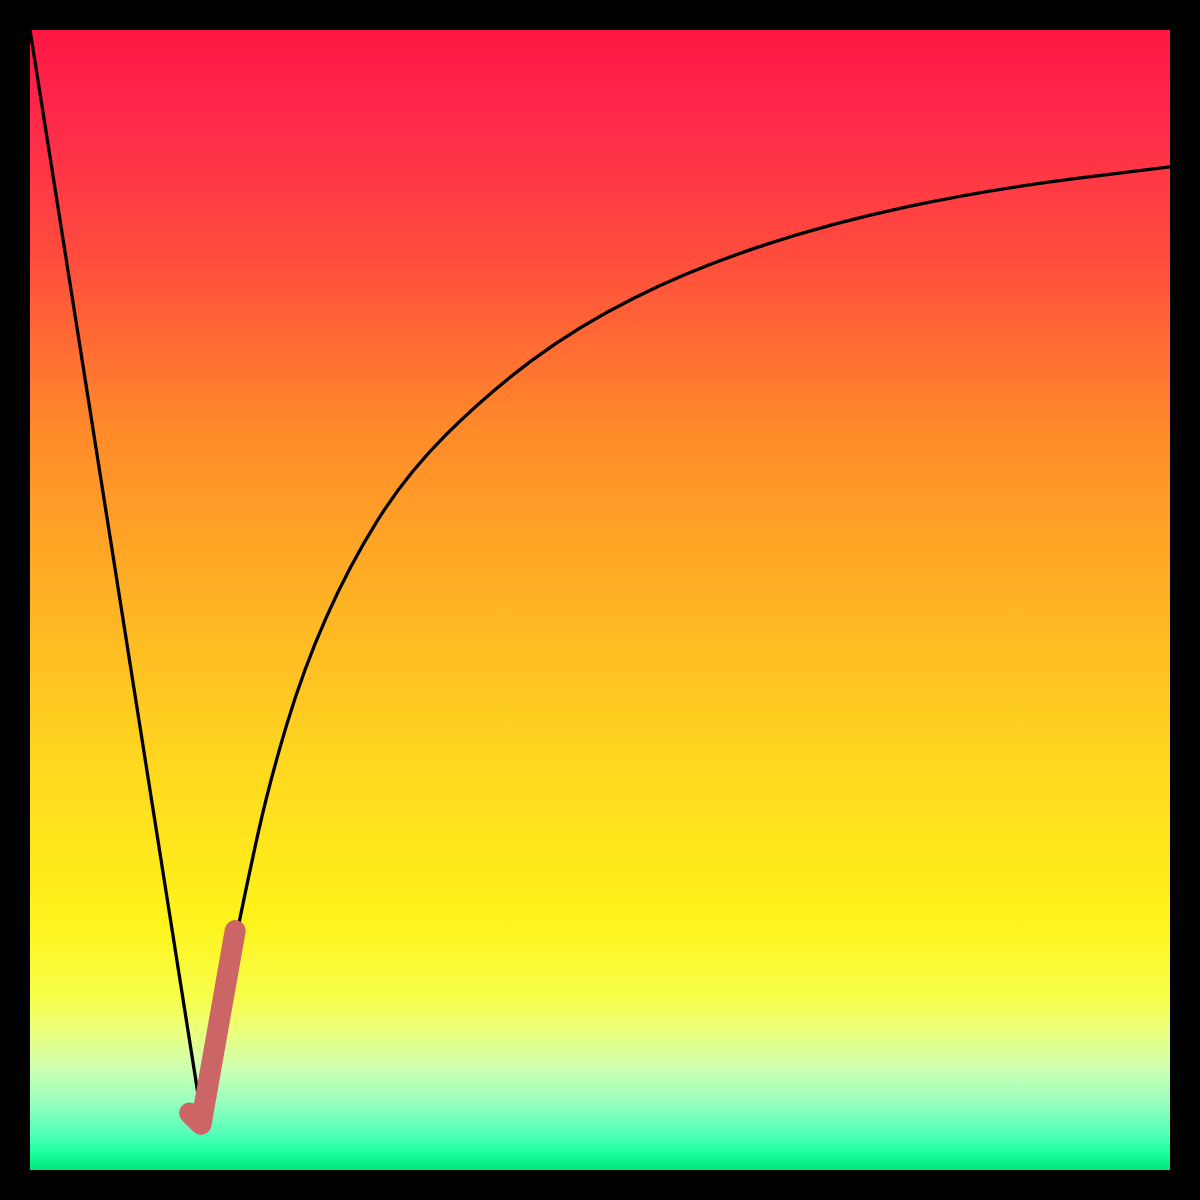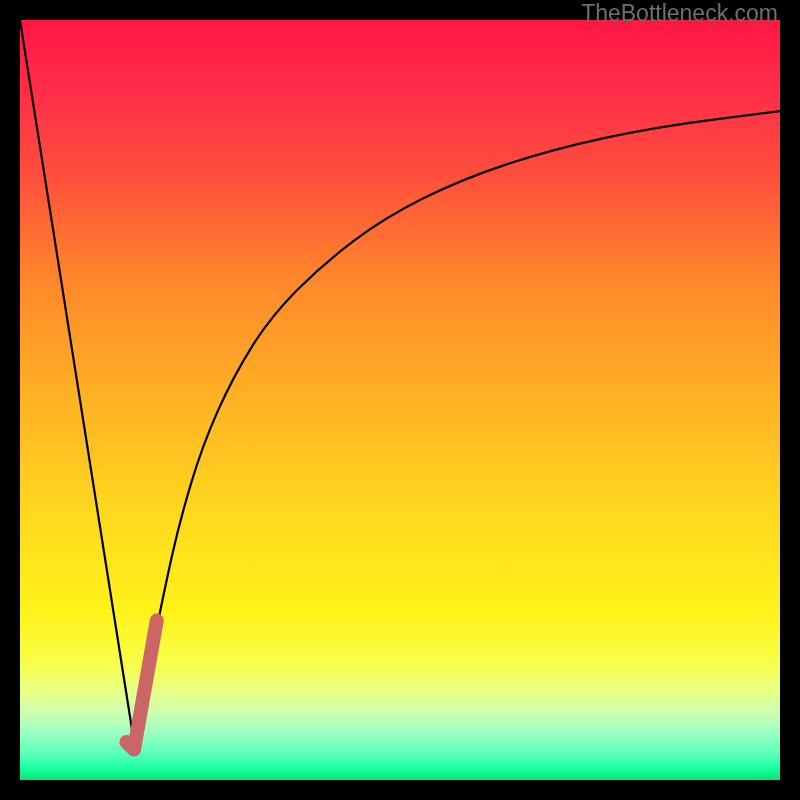--- a/index.html
+++ b/index.html
@@ -80,15 +80,14 @@
     </svg>
 
     <svg class="curves" viewBox="0 0 760 760" preserveAspectRatio="none">
       <path id="left-line" fill="none" stroke-width="2.2" d="M0 0 L114 722 " stroke="#000000"></path>
       <path id="log-curve" fill="none" stroke-width="2.2" d="M 114 722 Q 114 722 121.60000000000001 684 Q 129.20000000000002 646 136.8 608 Q 144.4 570 152 535.8 Q 159.6 501.59999999999997 171 463.6 Q 182.4 425.6 197.60000000000002 391.4 Q 212.8 357.2 231.8 326.8 Q 250.8 296.40000000000003 277.4 269.79999999999995 Q 304 243.19999999999993 334.4 220.39999999999998 Q 364.8 197.60000000000002 402.79999999999995 178.60000000000002 Q 440.79999999999995 159.60000000000002 486.4 144.40000000000003 Q 532 129.20000000000005 585.2 117.80000000000001 Q 638.4 106.39999999999998 699.2 98.80000000000001 T 760 91.20000000000005" stroke="#000000"></path>
       <path id="highlight" fill="none" stroke-width="14" stroke-linecap="round" stroke-linejoin="round" d="M106.4 722 L114 729.6 L136.79999999999998 600.4 " stroke="#cc6666"></path>
     </svg>
 
   </div>
 
-  <div class="watermark">TheBottleneck.com</div>
 
 </div>
 
 </body></html>

